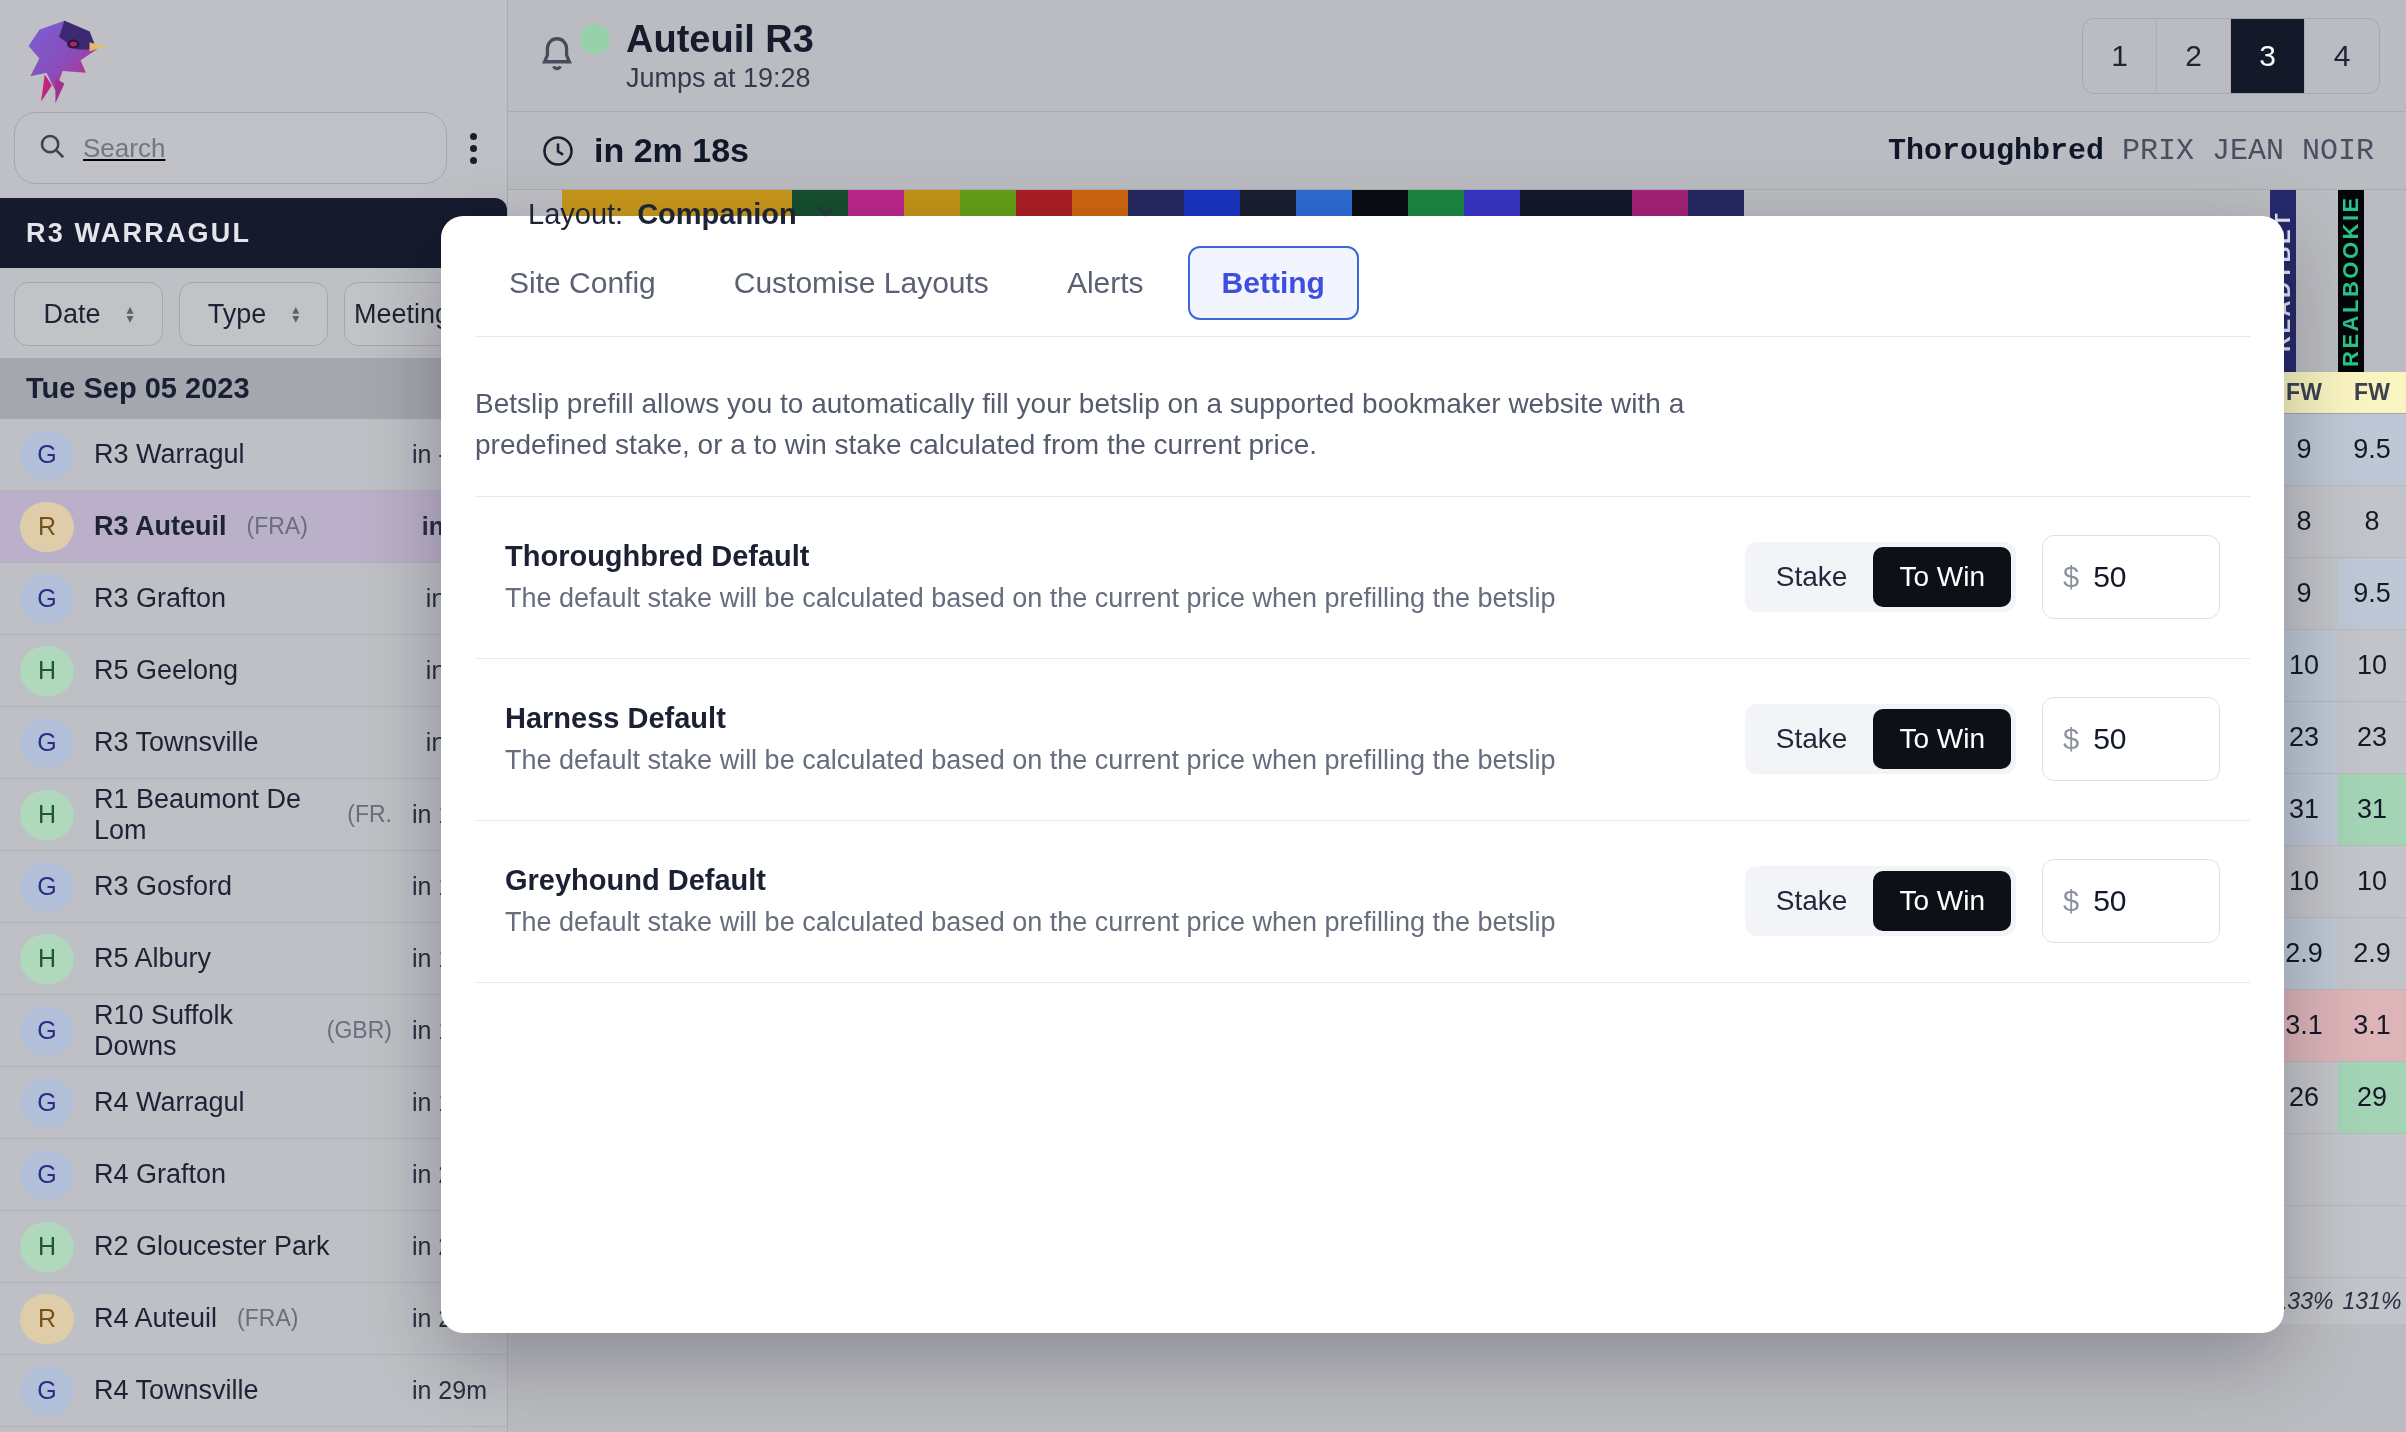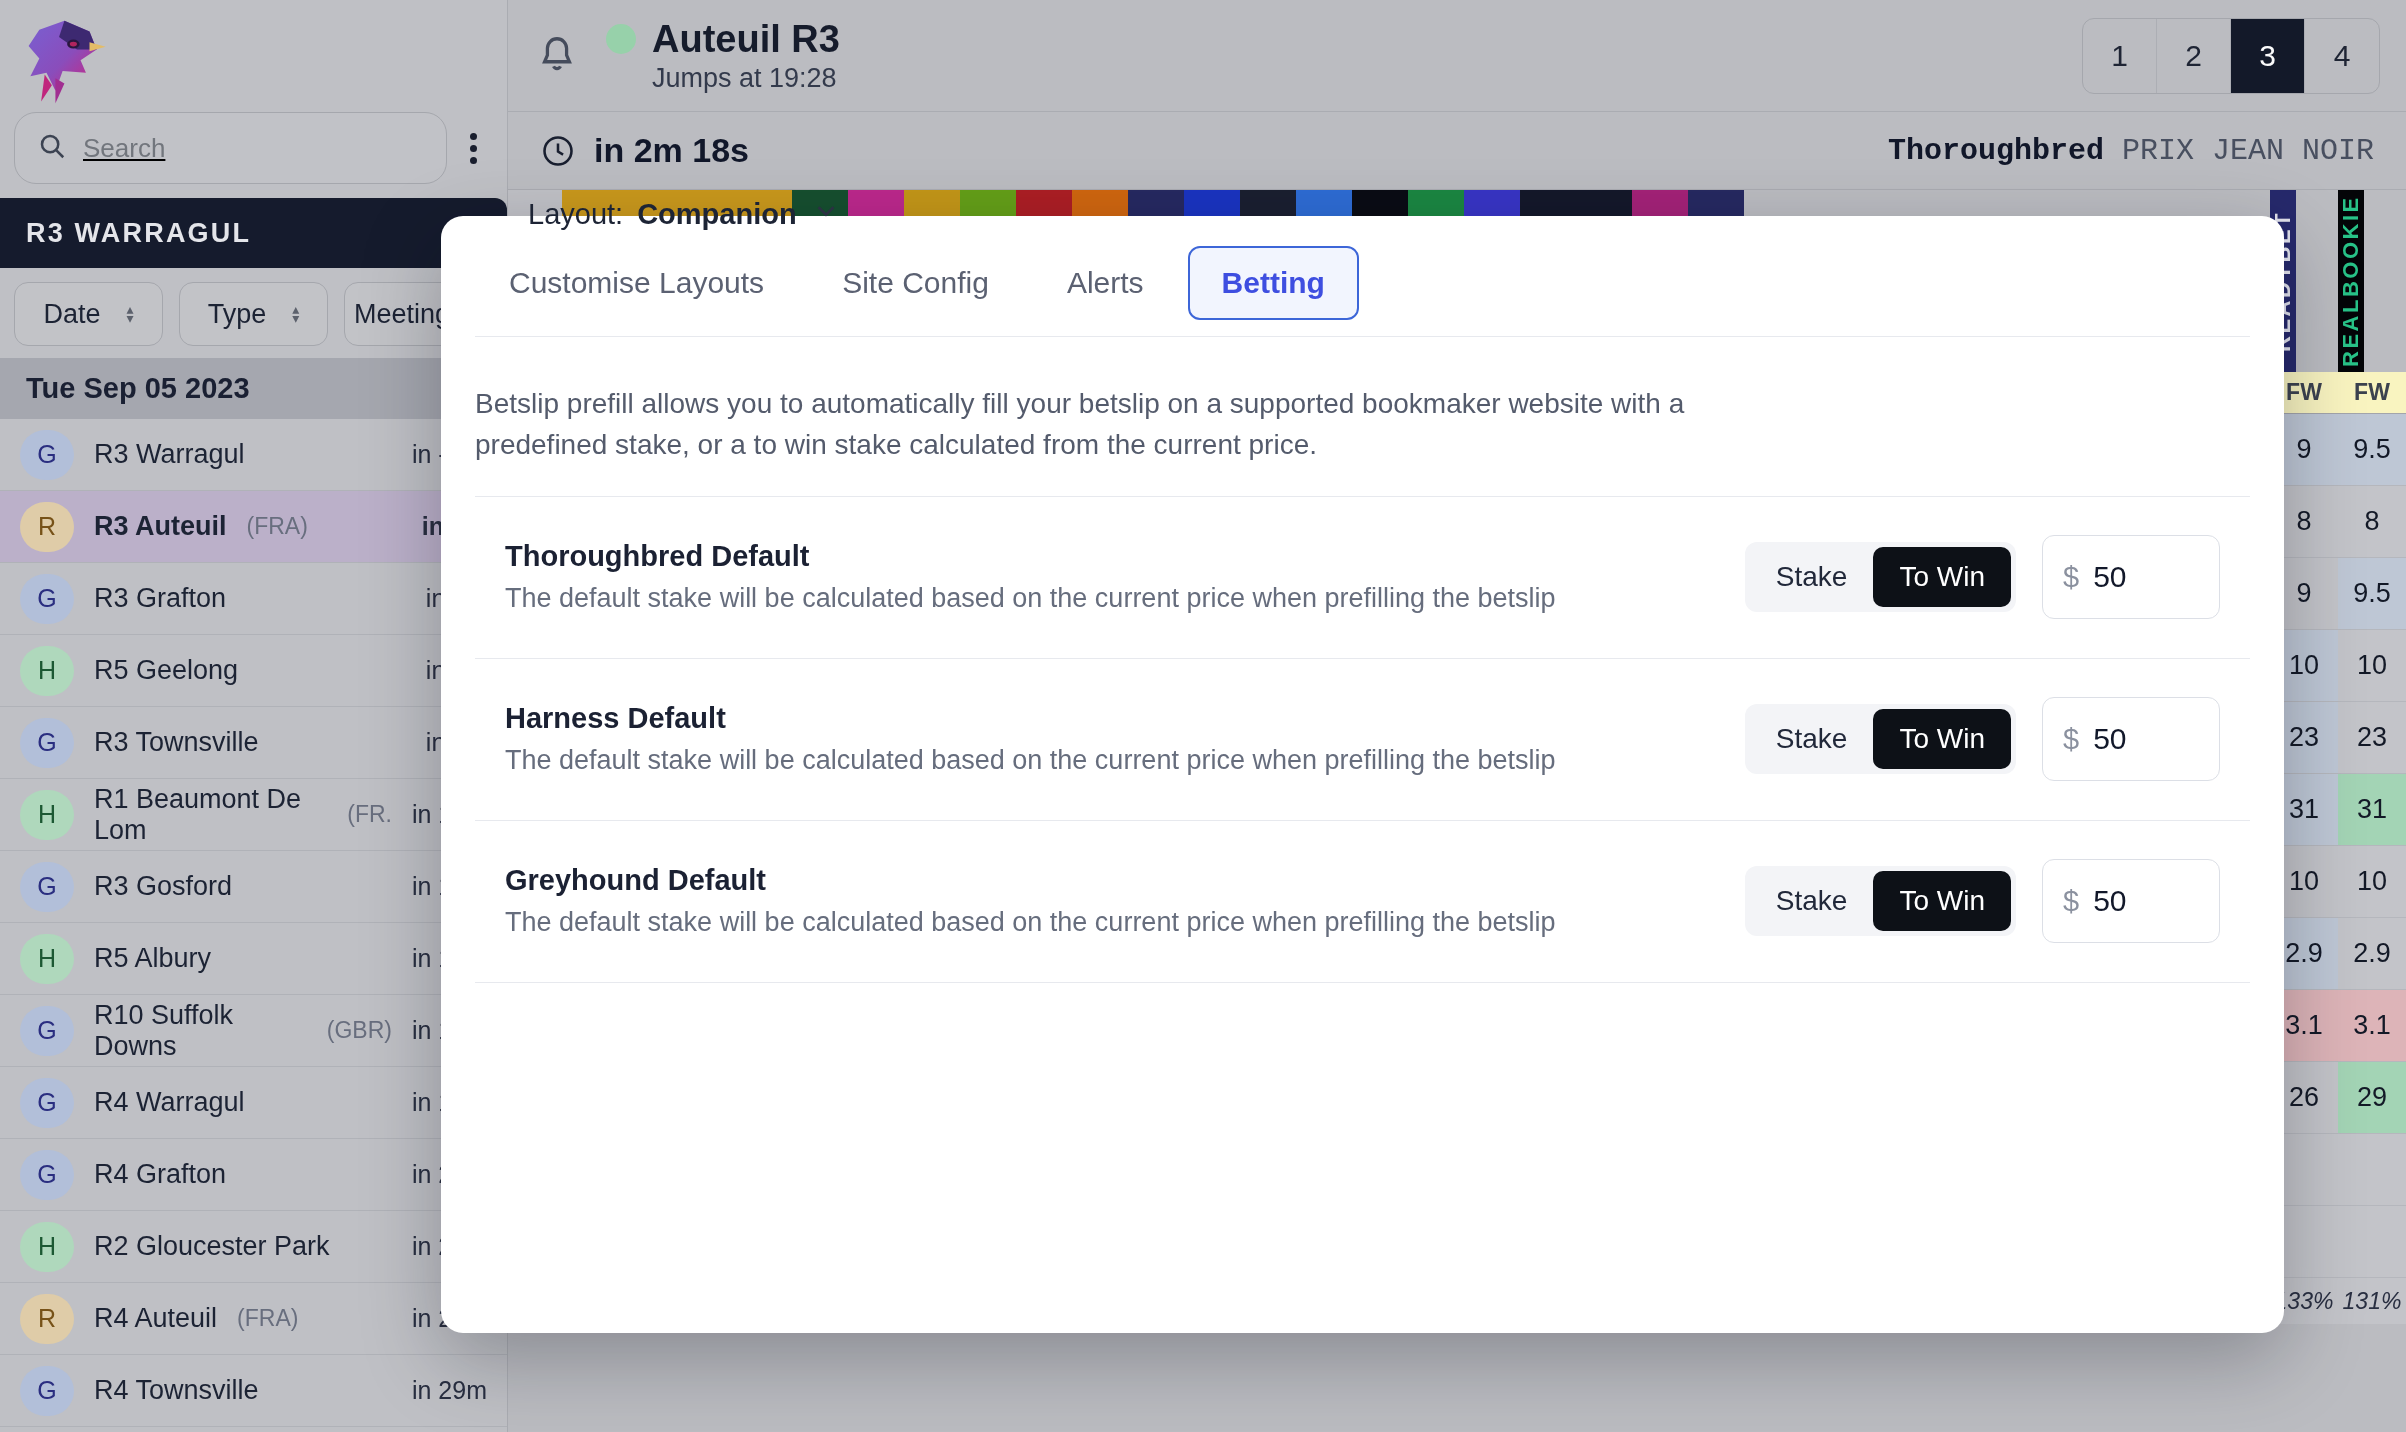--- a/index.html
+++ b/index.html
@@ -78,21 +78,21 @@
   .badge.h { background: #b3ddbf; color: #1d5a33; }
   .badge.r { background: #e4d1ab; color: #7a5418; }
   .race .cc { color: #6b7180; font-size: 23px; font-weight: 400; }
   .race .when {
     margin-left: auto; font-size: 25px; color: #2a3042; white-space: nowrap;
   }
 
   
   .main { flex: 1 1 auto; position: relative; height: 100%; background: #bfc0c4; }
   .topbar {
-    height: 112px; display: flex; align-items: center; gap: 26px;
+    height: 112px; display: flex; align-items: center; 
     padding: 0 26px; border-bottom: 1px solid #aeb0b5;
   }
   .bell { width: 46px; height: 46px; flex: 0 0 46px; }
   .race-title-wrap { display: flex; flex-direction: column; gap: 2px; }
   .race-title { display: flex; align-items: center; gap: 16px; font-size: 38px; font-weight: 600; color: #171d2c;}
   .dot-green { width: 30px; height: 30px; border-radius: 50%; background: #9bd6ad; display:inline-block;}
   .race-sub { font-size: 27px; color: #353c4d; padding-left: 46px;}
   .pager { margin-left: auto; display: flex; border: 1px solid #a9abb0; border-radius: 12px; overflow: hidden; }
   .pager button {
     width: 74px; height: 74px; border: 0; border-right: 1px solid #b0b2b7; background: transparent;
@@ -451,22 +451,22 @@
     <div class="pct">131%</div>
   </div>
           </div>
       </div>
     </section>
   </div>
 
   <div class="overlay"></div>
   <div class="modal">
     <div class="tabs" id="tabs">
+        <button class="tab ">Site Config</button>
         <button class="tab ">Customise Layouts</button>
-        <button class="tab ">Site Config</button>
         <button class="tab ">Alerts</button>
         <button class="tab active">Betting</button>
       </div>
     <div class="tabrule"></div>
 
     <div class="mbody">
       <div class="mdesc">Betslip prefill allows you to automatically fill your betslip on a supported bookmaker website with a predefined stake, or a to win stake calculated from the current price.</div>
 
       <div class="rows">
 

